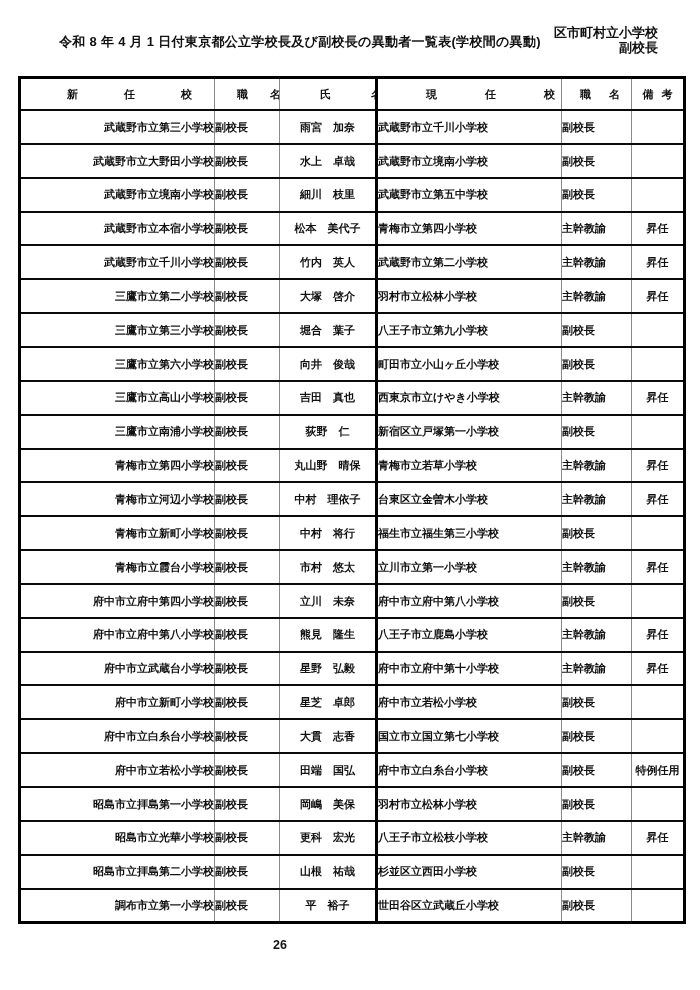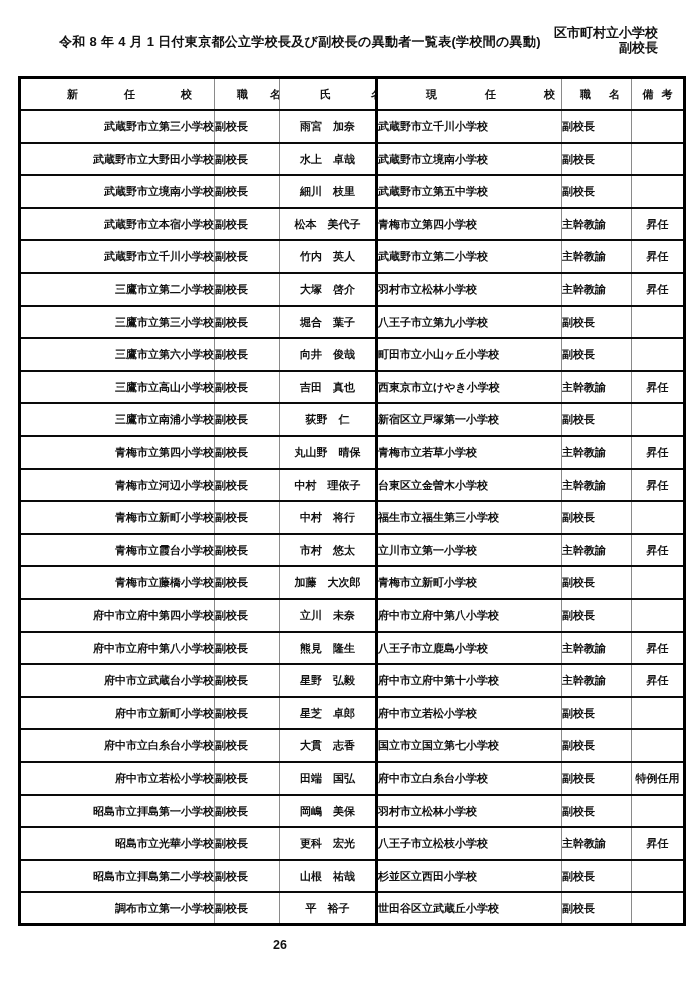--- a/index.html
+++ b/index.html
@@ -216,28 +216,20 @@
         </tr>
         <tr>
           <td class="c1">青梅市立霞台小学校</td>
           <td class="c2">副校長</td>
           <td class="c3">市村　悠太</td>
           <td class="c4 thick-left">立川市立第一小学校</td>
           <td class="c5">主幹教諭</td>
           <td class="c6">昇任</td>
         </tr>
         <tr>
-          <td class="c1">青梅市立藤橋小学校</td>
-          <td class="c2">副校長</td>
-          <td class="c3">加藤　大次郎</td>
-          <td class="c4 thick-left">青梅市立新町小学校</td>
-          <td class="c5">副校長</td>
-          <td class="c6"></td>
-        </tr>
-        <tr>
           <td class="c1">府中市立府中第四小学校</td>
           <td class="c2">副校長</td>
           <td class="c3">立川　未奈</td>
           <td class="c4 thick-left">府中市立府中第八小学校</td>
           <td class="c5">副校長</td>
           <td class="c6"></td>
         </tr>
         <tr>
           <td class="c1">府中市立府中第八小学校</td>
           <td class="c2">副校長</td>

